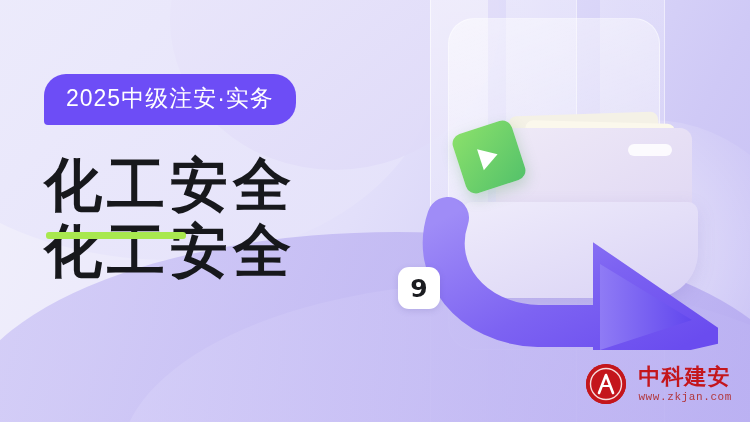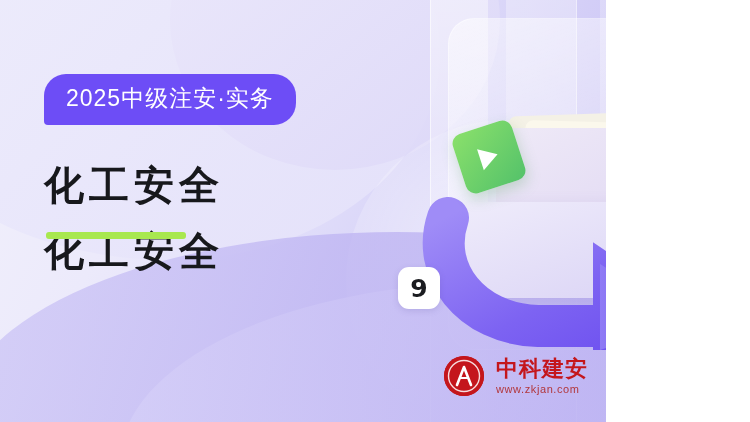--- a/index.html
+++ b/index.html
@@ -5,21 +5,21 @@
   html, body {
     margin: 0;
     padding: 0;
     background: #ffffff;
   }
   body {
     font-family: "Liberation Sans", sans-serif;
   }
   #banner {
     position: relative;
-    width: 606px;
+    width: 750px;
     height: 422px;
     overflow: hidden;
     background: linear-gradient(118deg, #f2f1fb 0%, #eceafb 28%, #e2dffa 48%, #d9d5f8 62%, #cfc9f6 78%, #c6bef5 100%);
   }
 
   
   .bg-layer { position: absolute; inset: 0; }
 
   .blob-a {
     position: absolute;
@@ -196,21 +196,21 @@
     color: #ffffff;
     font-size: 23px;
     letter-spacing: 1px;
     font-family: "Liberation Sans", sans-serif;
     white-space: nowrap;
   }
   .headline {
     position: absolute;
     left: 44px;
     top: 152px;
-    font-size: 40px;
+    font-size: 58px;
     line-height: 66px;
     font-weight: bold;
     color: #17181c;
     letter-spacing: 5px;
     font-family: "DejaVu Sans", sans-serif;
     white-space: nowrap;
   }
   .headline .l2 { display: block; }
   .underline {
     position: absolute;
@@ -236,21 +236,21 @@
     align-items: center;
     justify-content: center;
     font-family: "DejaVu Sans", sans-serif;
     box-shadow: 0 2px 6px rgba(90,75,160,.18);
   }
 
   
   .logo {
     position: absolute;
     right: 18px;
-    bottom: 26px;
+    bottom: 18px;
     display: flex;
     align-items: center;
     gap: 12px;
     justify-content: flex-end;
   }
   .logo-mark {
     width: 40px;
     height: 40px;
     border-radius: 50%;
     background: #c4161c;
@@ -263,21 +263,21 @@
     font-weight: bold;
     color: #c4161c;
     letter-spacing: 1px;
     font-family: "DejaVu Sans", sans-serif;
   }
   .logo-url {
     margin-top: 4px;
     font-size: 11px;
     color: #b2373c;
     letter-spacing: .6px;
-    font-family: Liberation Sans, sans-serif;
+    font-family: Liberation Mono, monospace;
   }
 </style>
 </head>
 <body>
 
 <div id="banner">
 
   <div class="bg-layer">
     <div class="blob-a"></div>
     <div class="blob-b"></div>

